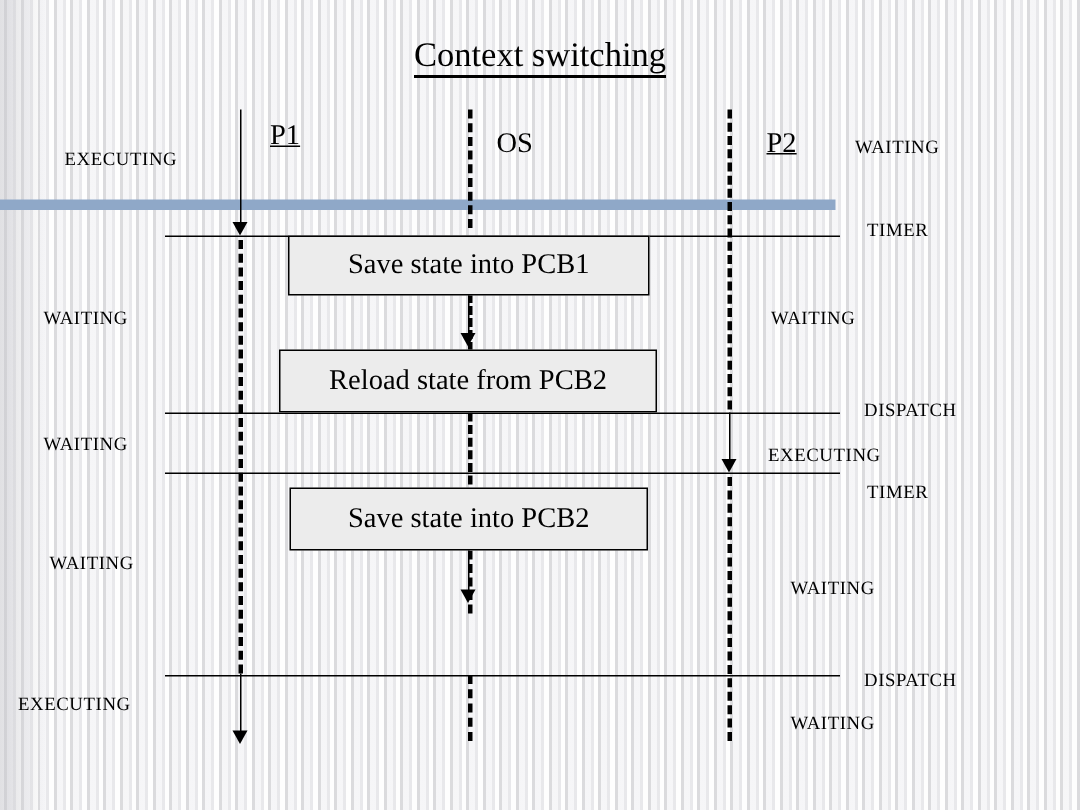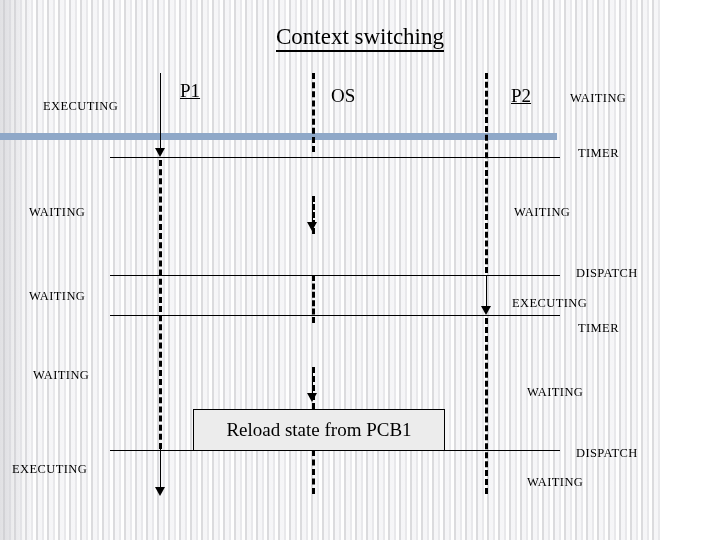--- a/index.html
+++ b/index.html
@@ -8,21 +8,21 @@
   }
   body {
     width: 720px;
     height: 540px;
     font-family: "Liberation Serif", serif;
     overflow: hidden;
   }
 
   #slide {
     position: relative;
-    width: 660px;
+    width: 720px;
     height: 540px;
     background-color: #f2f2f2;
     background-image:
       repeating-linear-gradient(
         to right,
         rgba(255,255,255,0.95) 0px,
         rgba(255,255,255,0.95) 3px,
         rgba(215,215,218,0.85) 3px,
         rgba(215,215,218,0.85) 5px,
         rgba(246,246,248,0.95) 5px,
@@ -178,24 +178,26 @@
   <div class="lifeline-dashed" style="left:485px; top:73px; height:200px;"></div>
   <div class="lifeline-solid" style="left:486px; top:275px; height:32px;"></div>
   <div class="arrow-head" style="left:481px; top:306px;"></div>
   <div class="lifeline-dashed" style="left:485px; top:318px; height:176px;"></div>
 
   <div class="hrule" style="left:110px; top:157px; width:450px;"></div>
   <div class="hrule" style="left:110px; top:275px; width:450px;"></div>
   <div class="hrule" style="left:110px; top:315px; width:450px;"></div>
   <div class="hrule" style="left:110px; top:450px; width:450px;"></div>
 
+  <div class="pbox" style="left:192px; top:157px; width:241px; height:40px;">Save state into PCB1</div>
 
   <div class="connector" style="left:312px; top:197px; height:26px;"></div>
   <div class="arrow-head" style="left:307px; top:222px;"></div>
 
-
+  <div class="pbox" style="left:186px; top:233px; width:252px; height:42px;">Reload state from PCB2</div>
+
+  <div class="pbox" style="left:193px; top:325px; width:239px; height:42px;">Save state into PCB2</div>
 
   <div class="connector" style="left:312px; top:367px; height:27px;"></div>
   <div class="arrow-head" style="left:307px; top:393px;"></div>
 
-  <div class="pbox" style="left:193px; top:409px; width:252px; height:42px;">Reload state from PCB1</div>
 
 </div>
 
 </body></html>

